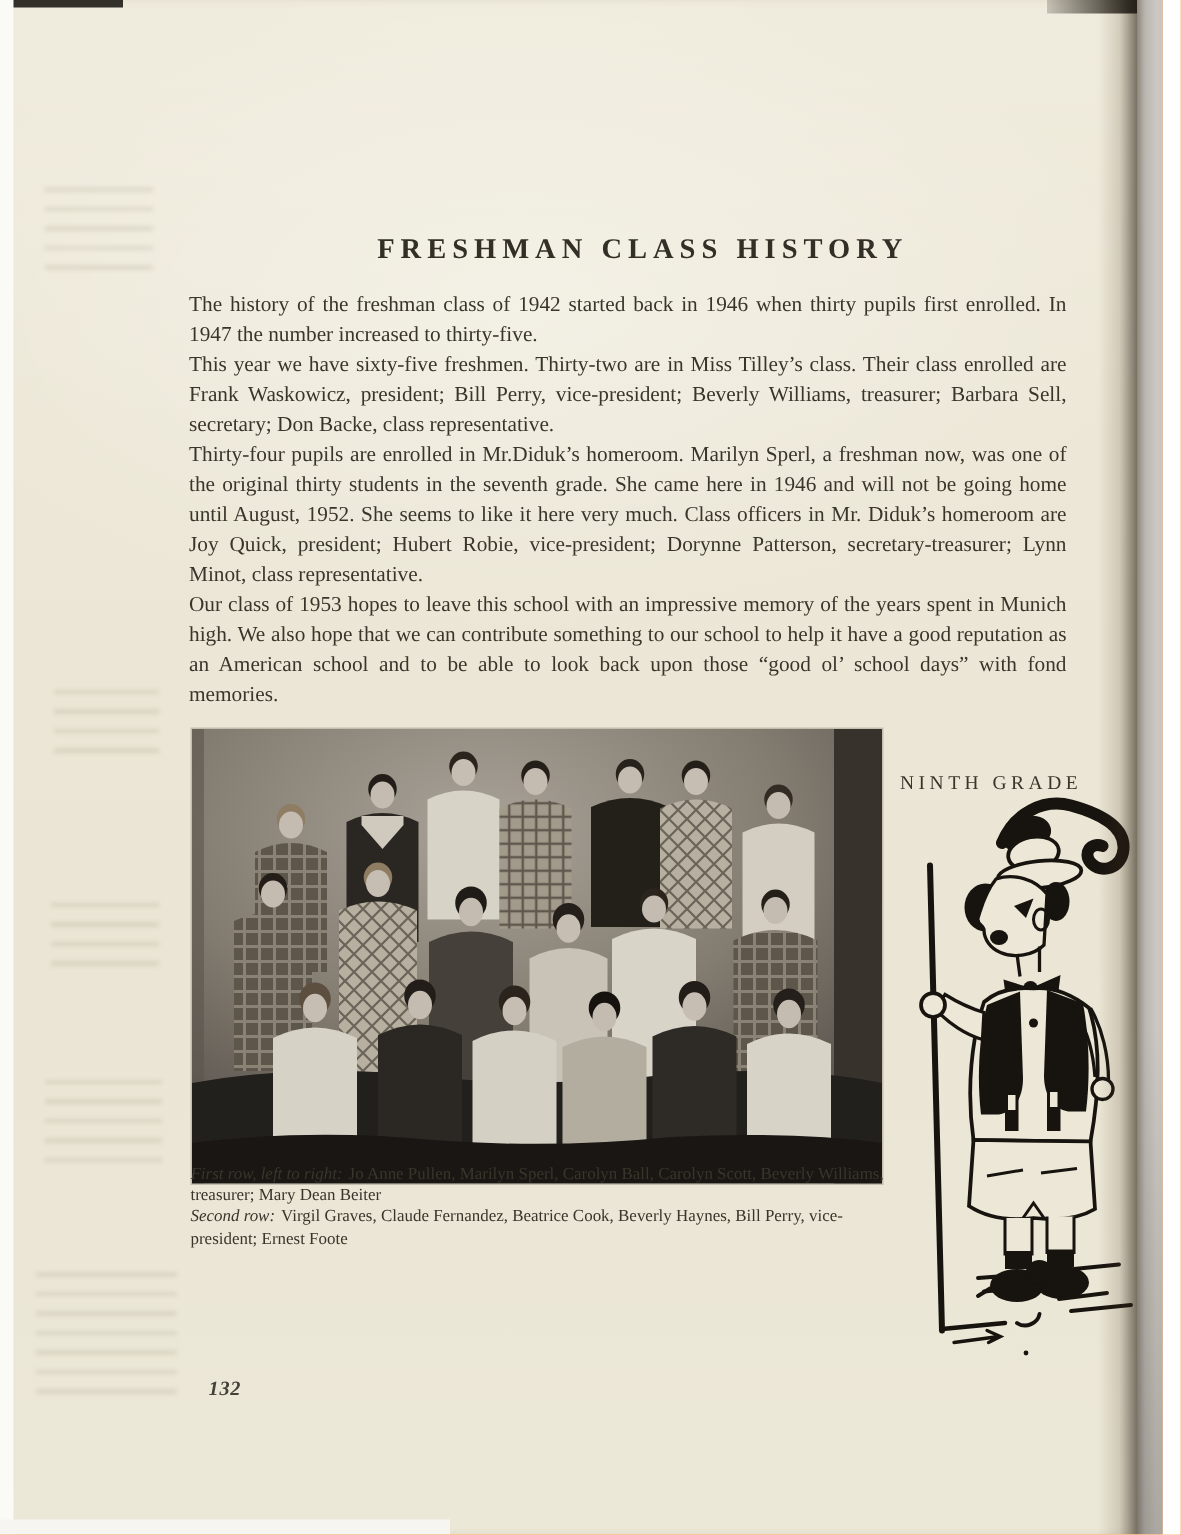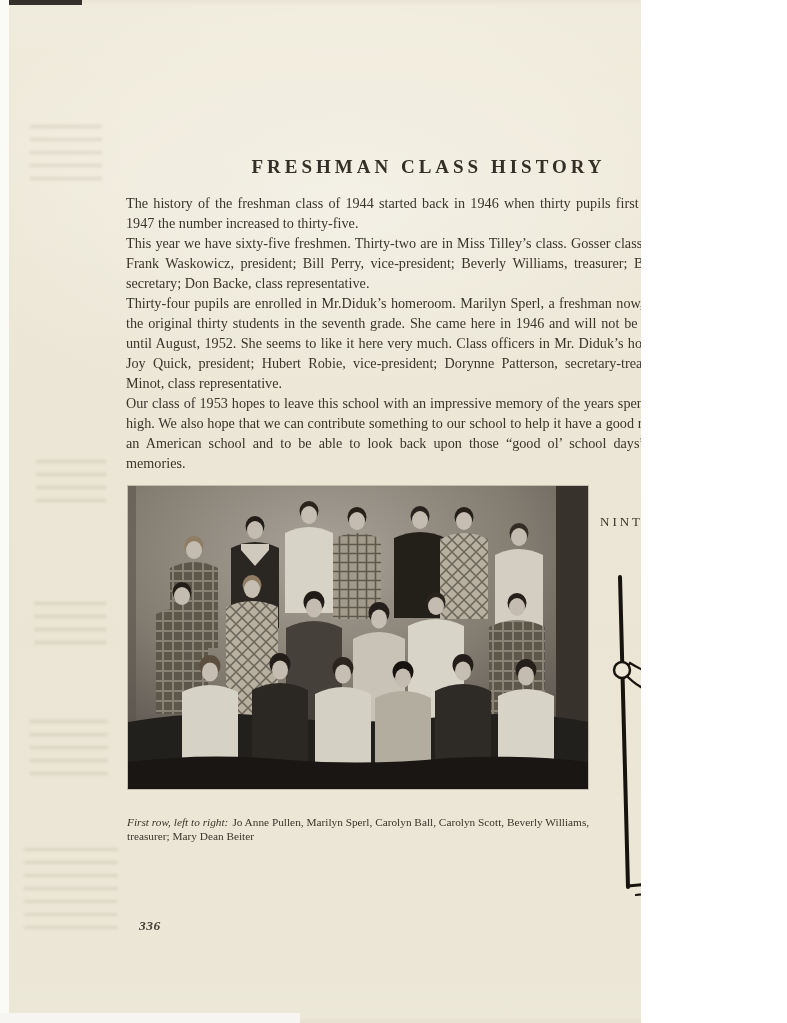--- a/index.html
+++ b/index.html
@@ -1,16 +1,16 @@
 <!DOCTYPE html>
 <html><head>
 <meta charset="utf-8">
 <style>
   html,body{margin:0;padding:0;background:#ffffff;}
-  .canvas{position:relative;width:641px;height:1023px;overflow:hidden;
+  .canvas{position:relative;width:775px;height:1023px;overflow:hidden;
           font-family:"Liberation Serif","DejaVu Serif",serif;background:#f97316;}
   
   .page{position:absolute;left:8px;top:0;width:750px;height:1023px;
         background:
           radial-gradient(ellipse 620px 320px at 45% 20%, rgba(255,255,255,.35), rgba(255,255,255,0) 70%),
           linear-gradient(180deg,#f0ecdd 0%,#ece7d6 28%,#eae5d4 62%,#ece8d8 100%);
         box-shadow:inset -3px 0 6px rgba(120,100,70,.12);}
   .page-right-shade{position:absolute;right:0;top:0;width:26px;height:100%;
         background:linear-gradient(90deg,rgba(60,45,25,0) 0%,rgba(80,62,38,.18) 55%,rgba(35,26,14,.55) 100%);}
   .scan-gutter{position:absolute;left:758px;top:0;width:29px;height:1023px;
@@ -26,21 +26,21 @@
   .ghost{position:absolute;filter:blur(1.4px);opacity:.5;
         background:repeating-linear-gradient(180deg,rgba(125,115,88,.30) 0 3px,rgba(125,115,88,0) 3px 13px);}
   
   .title{position:absolute;left:118px;top:143px;width:585px;text-align:center;
         font-size:19px;letter-spacing:4px;color:#332f26;transform:translateX(10px);white-space:nowrap;}
   .body-text{position:absolute;left:118px;top:193px;width:585px;
         font-size:14.2px;line-height:20px;color:#3a352b;text-align:justify;}
   .body-text p{margin:0;}
   .photo-label{position:absolute;left:592px;top:478px;font-size:13px;letter-spacing:3px;
         color:#3a352b;white-space:nowrap;margin-top:36px;}
-  .caption{position:absolute;left:119px;top:815px;width:472px;
+  .caption{position:absolute;left:119px;top:776px;width:472px;
         font-size:11.3px;line-height:14.2px;color:#3a352b;}
   .cap-lead{font-style:italic;margin-right:4px;}
   .page-number{position:absolute;left:131px;top:918px;font-size:13.5px;font-style:italic;
         font-weight:bold;color:#45403a;letter-spacing:.5px;}
   
   .class-photo{position:absolute;left:120px;top:486px;width:460px;height:303px;display:block;
         box-shadow:0 0 0 1px rgba(80,70,55,.25);}
   .mascot{position:absolute;left:586px;top:520px;width:168px;height:392px;display:block;}
 </style>
 </head>
@@ -52,22 +52,22 @@
 
     <div class="ghost" style="left:22px;top:125px;width:72px;height:62px;"></div>
     <div class="ghost" style="left:28px;top:460px;width:70px;height:48px;"></div>
     <div class="ghost" style="left:26px;top:602px;width:72px;height:42px;"></div>
     <div class="ghost" style="left:22px;top:720px;width:78px;height:62px;"></div>
     <div class="ghost" style="left:16px;top:848px;width:94px;height:88px;"></div>
 
     <h1 class="title">FRESHMAN CLASS HISTORY</h1>
 
     <div class="body-text">
-      <p>The history of the freshman class of 1944 started back in 1946 when thirty pupils first enrolled. In 1947 the number increased to thirty-five.</p>
-      <p>This year we have sixty-five freshmen. Thirty-two are in Miss Tilley’s class. Gosser class officers are Frank Waskowicz, president; Bill Perry, vice-president; Beverly Williams, treasurer; Barbara Sell, secretary; Don Backe, class representative.</p>
+      <p>The history of the freshman class of 1942 started back in 1946 when thirty pupils first enrolled. In 1947 the number increased to thirty-five.</p>
+      <p>This year we have sixty-five freshmen. Thirty-two are in Miss Tilley’s class. Their class enrolled are Frank Waskowicz, president; Bill Perry, vice-president; Beverly Williams, treasurer; Barbara Sell, secretary; Don Backe, class representative.</p>
       <p>Thirty-four pupils are enrolled in Mr.Diduk’s homeroom. Marilyn Sperl, a freshman now, was one of the original thirty students in the seventh grade. She came here in 1946 and will not be going home until August, 1952. She seems to like it here very much. Class officers in Mr. Diduk’s homeroom are Joy Quick, president; Hubert Robie, vice-president; Dorynne Patterson, secretary-treasurer; Lynn Minot, class representative.</p>
       <p>Our class of 1953 hopes to leave this school with an impressive memory of the years spent in Munich high. We also hope that we can contribute something to our school to help it have a good reputation as an American school and to be able to look back upon those “good ol’ school days” with fond memories.</p>
     </div>
 
     <div class="photo-label">NINTH GRADE</div>
 
     <svg class="class-photo" viewBox="0 0 460 303" preserveAspectRatio="none">
       <defs>
         <radialGradient id="wall" cx="42%" cy="22%" r="80%">
           <stop offset="0" stop-color="#a8a298"></stop>
@@ -196,23 +196,24 @@
             <ellipse cx="398" cy="190" rx="8" ry="9.5" fill="#c4bcb0"></ellipse>
             <path d="M370 300 L370 210 Q398 196 426 210 L426 300 Z" fill="#d7d3c7"></path>
           </g>
       </g>
 
       <path d="M0 303 L0 276 Q80 266 160 274 Q240 280 320 272 Q400 268 460 276 L460 303 Z" fill="#191613"></path>
     </svg>
 
     <div class="caption">
       <div><span class="cap-lead">First row, left to right:</span><span>Jo Anne Pullen, Marilyn Sperl, Carolyn Ball, Carolyn Scott, Beverly Williams, treasurer; Mary Dean Beiter</span></div>
+      <div><span class="cap-lead">Second row:</span><span>Virgil Graves, Claude Fernandez, Beatrice Cook, Beverly Haynes, Bill Perry, vice-president; Ernest Foote</span></div>
     </div>
 
-    <div class="page-number">336</div>
+    <div class="page-number">132</div>
 
     <svg class="mascot" viewBox="0 0 168 392">
       <g stroke="#17130e" stroke-linecap="round" fill="none">
         <path d="M26 57 L34 367" stroke-width="4"></path>
         <path d="M34 366 L76 362" stroke-width="3"></path>
         <path d="M42 375 L72 371 M64 367 L73 371 L65 375" stroke-width="2.2"></path>
       </g>
       <g>
         <path d="M74 42 C82 22 102 12 120 17 C142 23 156 32 155 46 C154 59 140 63 133 55 C128 49 133 41 141 44" stroke="#17130e" stroke-width="8" stroke-linecap="round" fill="none"></path>
         <ellipse cx="90" cy="36" rx="17" ry="12" fill="#17130e" transform="rotate(-15 90 36)"></ellipse>

